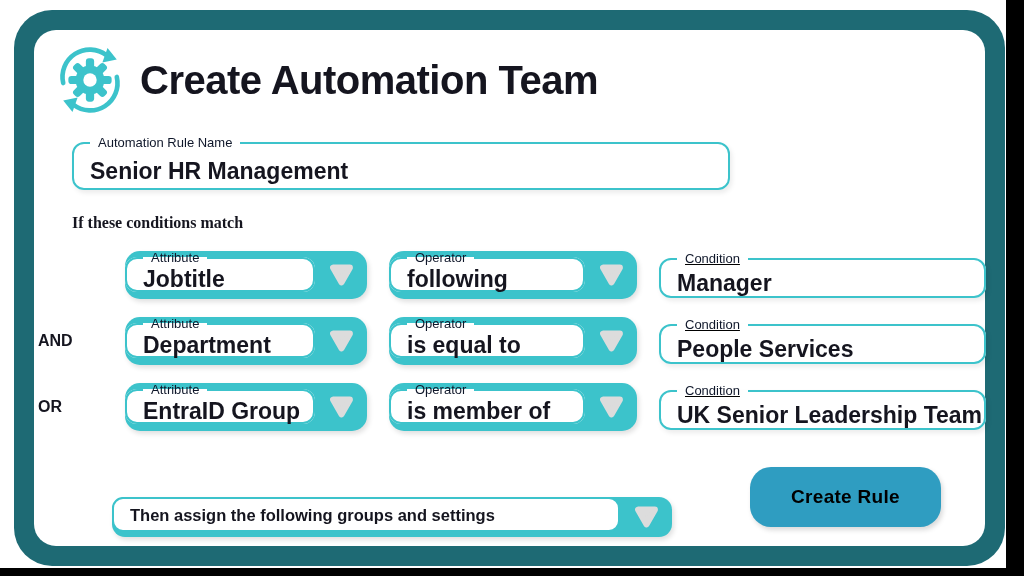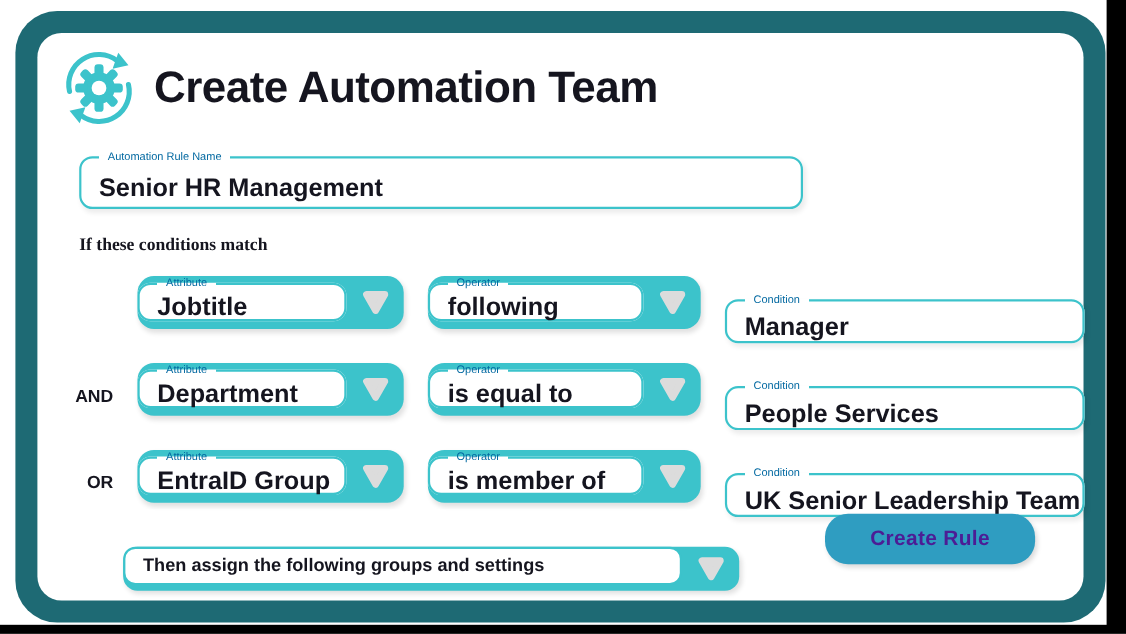--- a/index.html
+++ b/index.html
@@ -18,52 +18,52 @@
   .card   { position:absolute; inset:20px; border-radius:22px; background:#fff; }
 
   
   .header { position:absolute; left:22px; top:16px; display:flex; align-items:center; gap:16px; }
   .gear   { width:68px; height:68px; }
   .title  { font-size:40px; font-weight:800; color:var(--text); letter-spacing:-0.5px; }
 
   
   fieldset.field { position:relative; border:2.5px solid var(--accent); border-radius:12px;
                    background:#fff; min-inline-size:0; }
-  fieldset.field legend { margin-left:16px; padding:0 8px; font-size:10px; color:#0369a1;
+  fieldset.field legend { margin-left:16px; padding:0 8px; font-size:13px; color:#0f172a;
                           line-height:13px; white-space:nowrap; }
   .value { position:absolute; left:16px; top:calc(50% + 2px); transform:translateY(-50%);
            font-size:23px; font-weight:700; color:var(--text); white-space:nowrap; }
 
   .rule-field { position:absolute; left:38px; top:106px; width:658px; height:54px;
                 box-shadow:2px 3px 5px rgba(0,0,0,0.08); }
 
   .cond-heading { position:absolute; left:38px; top:184px; font-size:16px; font-weight:800;
                   color:var(--text);font-family:Liberation Serif, serif; }
 
   
   .rows { position:absolute; left:4px; top:221px; display:grid;
           grid-template-columns:65px 242px 248px 327px; column-gap:22px; row-gap:18px; }
-  .connector { align-self:center; text-align:right; font-size:16px; font-weight:800;
+  .connector { align-self:center; text-align:left; font-size:16px; font-weight:800;
                color:var(--text); }
   .dropdown { position:relative; height:48px; background:var(--accent); border-radius:15px;
               box-shadow:2px 3px 5px rgba(0,0,0,0.12); cursor:pointer; }
   .dropdown fieldset.field { position:absolute; left:0; top:0; right:52px; bottom:7px;
                              border-radius:12px; }
   .tri { position:absolute; right:12px; top:50%; transform:translateY(-50%); width:27px; height:25px; }
-  fieldset.cond-field { height:46px; margin-top:15px; box-shadow:2px 3px 5px rgba(0,0,0,0.08); }
+  fieldset.cond-field { height:46px; margin-top:1px; box-shadow:2px 3px 5px rgba(0,0,0,0.08);text-decoration:underline; }
 
   
   .assign { position:absolute; left:78px; top:419px; width:560px; height:40px;
             background:var(--accent); border-radius:13px;
             box-shadow:2px 3px 5px rgba(0,0,0,0.12); cursor:pointer;margin-top:48px; }
   .assign .inner { position:absolute; left:0; top:0; right:52px; bottom:5px; background:#fff;
                    border:2.5px solid var(--accent); border-radius:11px; }
   .assign .value { font-size:16.5px; top:50%; }
-  .create-btn { position:absolute; left:716px; top:437px; width:191px; height:46px;
-                border:none; border-radius:21px; background:var(--button); color:#4c1d95;
+  .create-btn { position:absolute; left:716px; top:437px; width:191px; height:60px;
+                border:none; border-radius:21px; background:var(--button); color:#000000;
                 font-family:"Liberation Sans", sans-serif; font-size:19px; font-weight:800;
                 letter-spacing:0.3px; cursor:pointer; box-shadow:2px 3px 5px rgba(0,0,0,0.15); }
 </style>
 </head>
 <body>
 
 <div class="canvas">
   <div class="frame">
     <div class="card">
 

